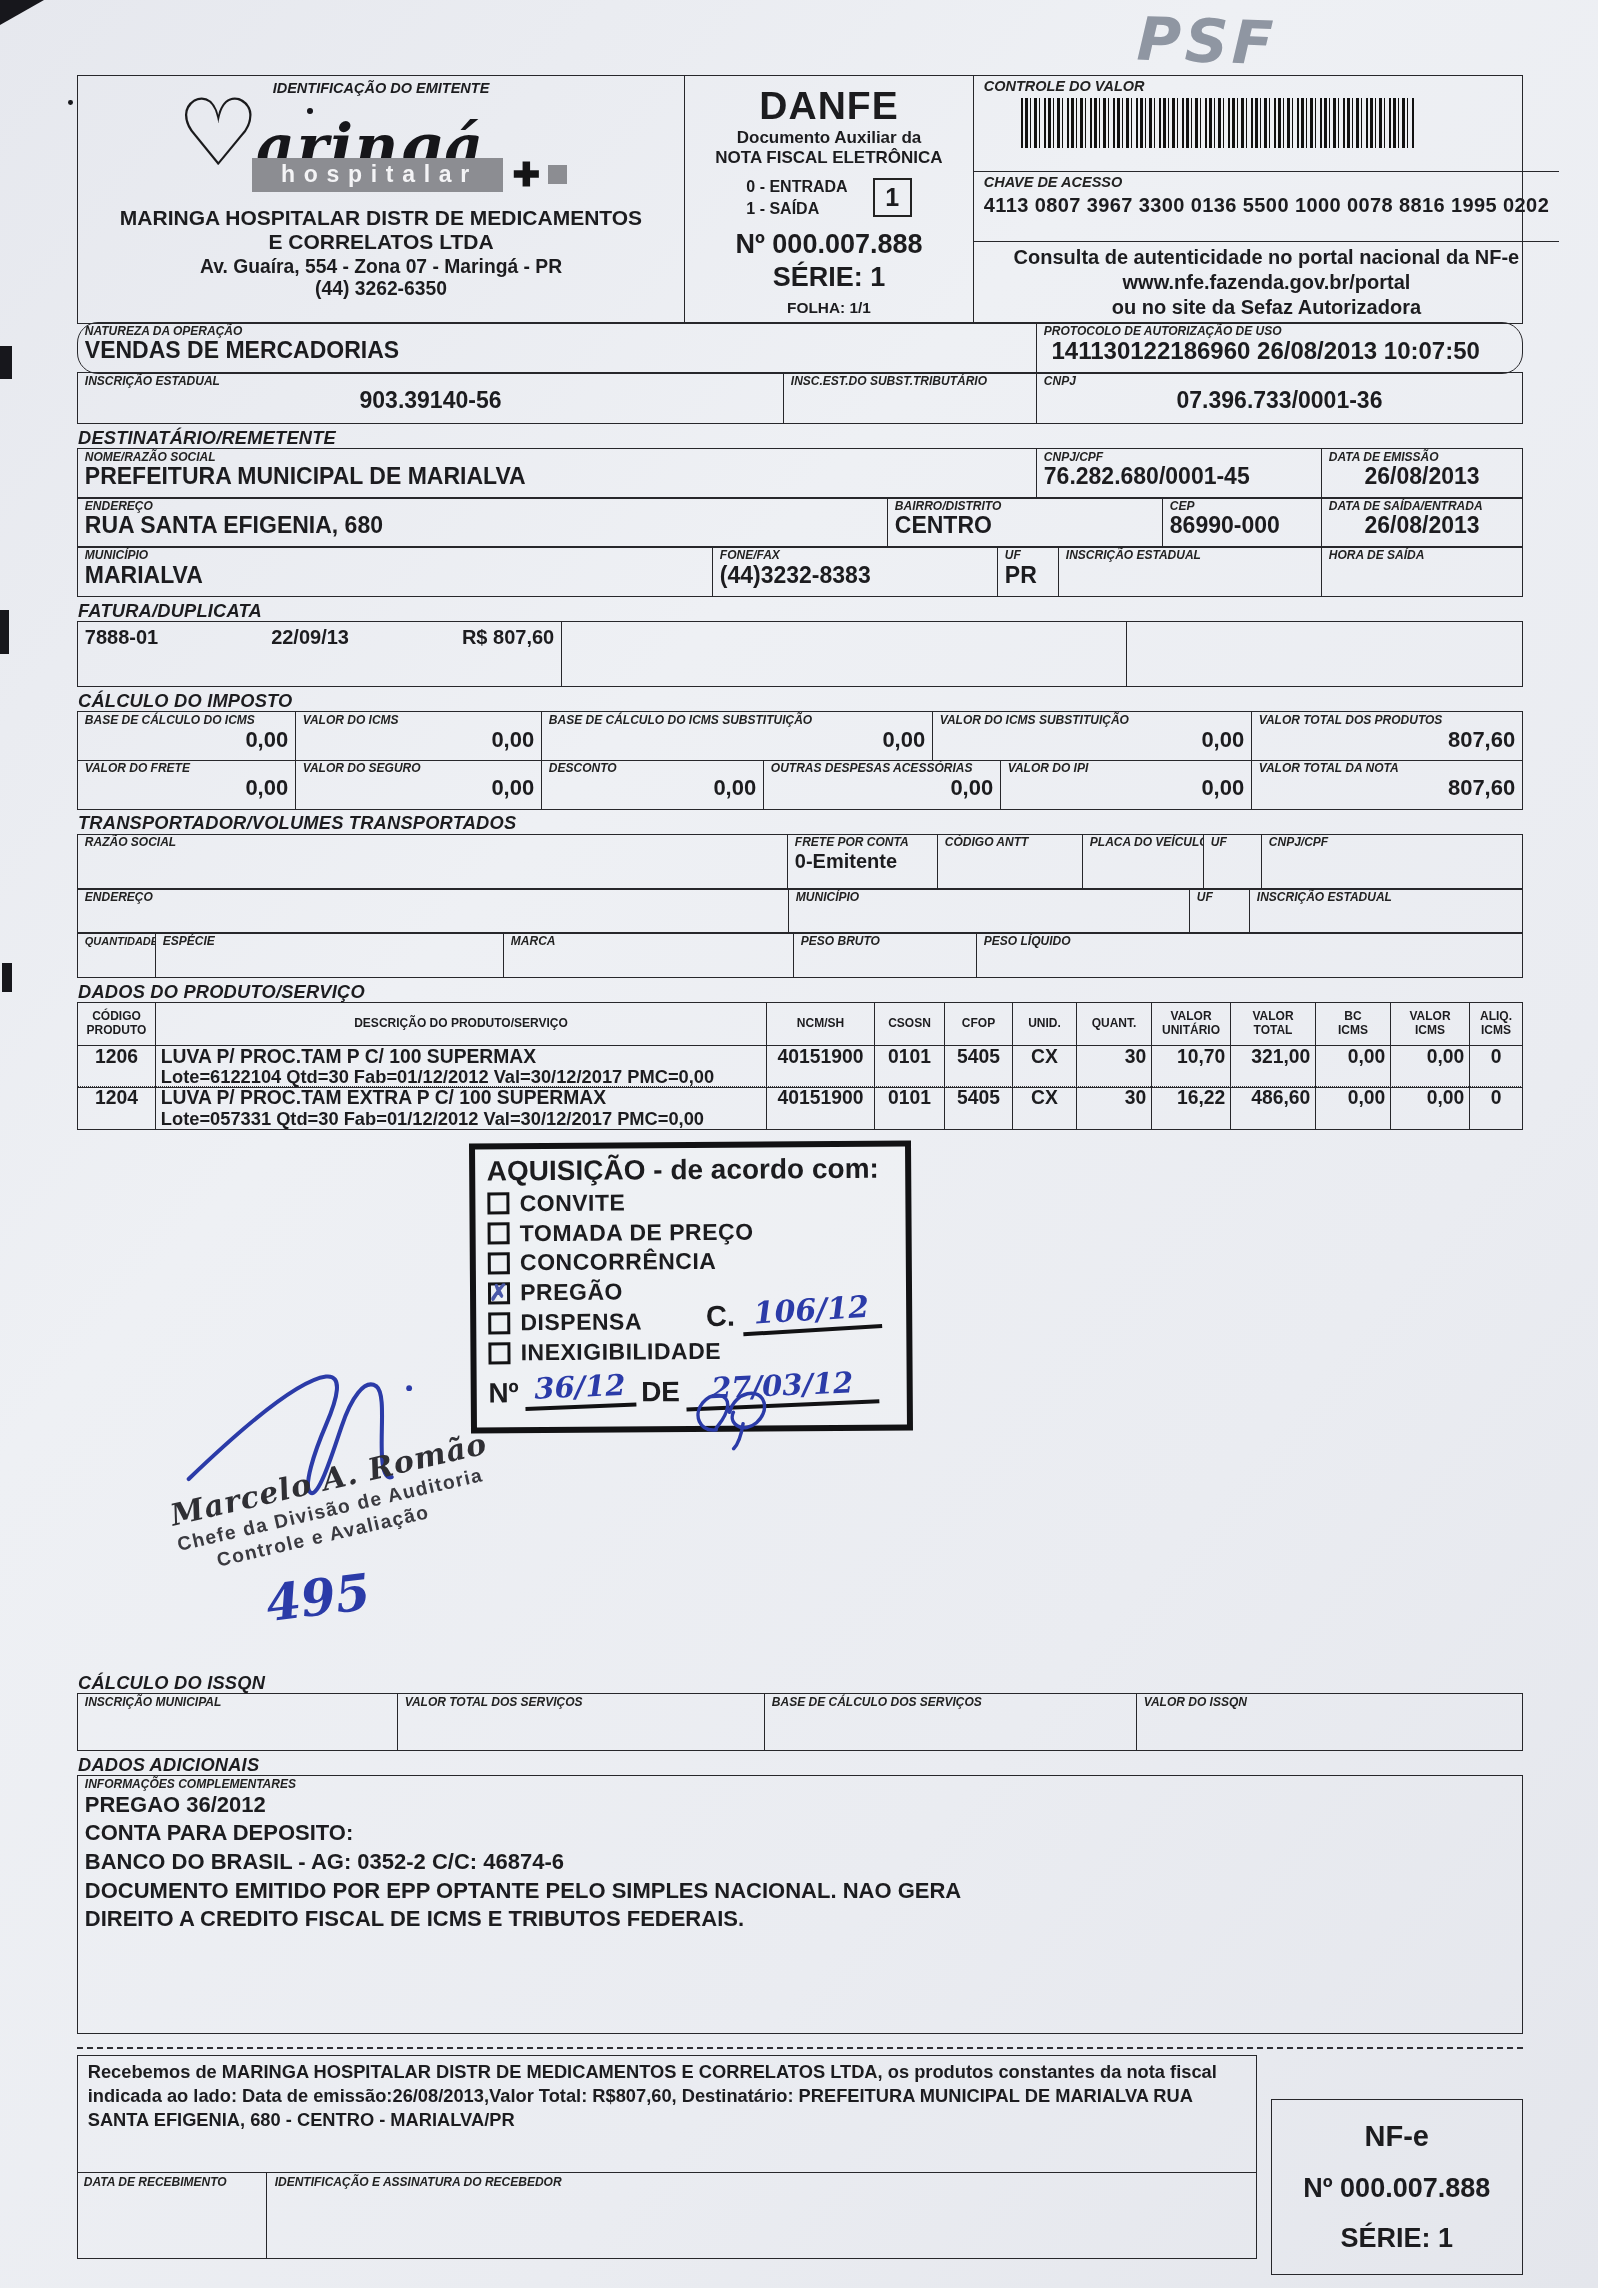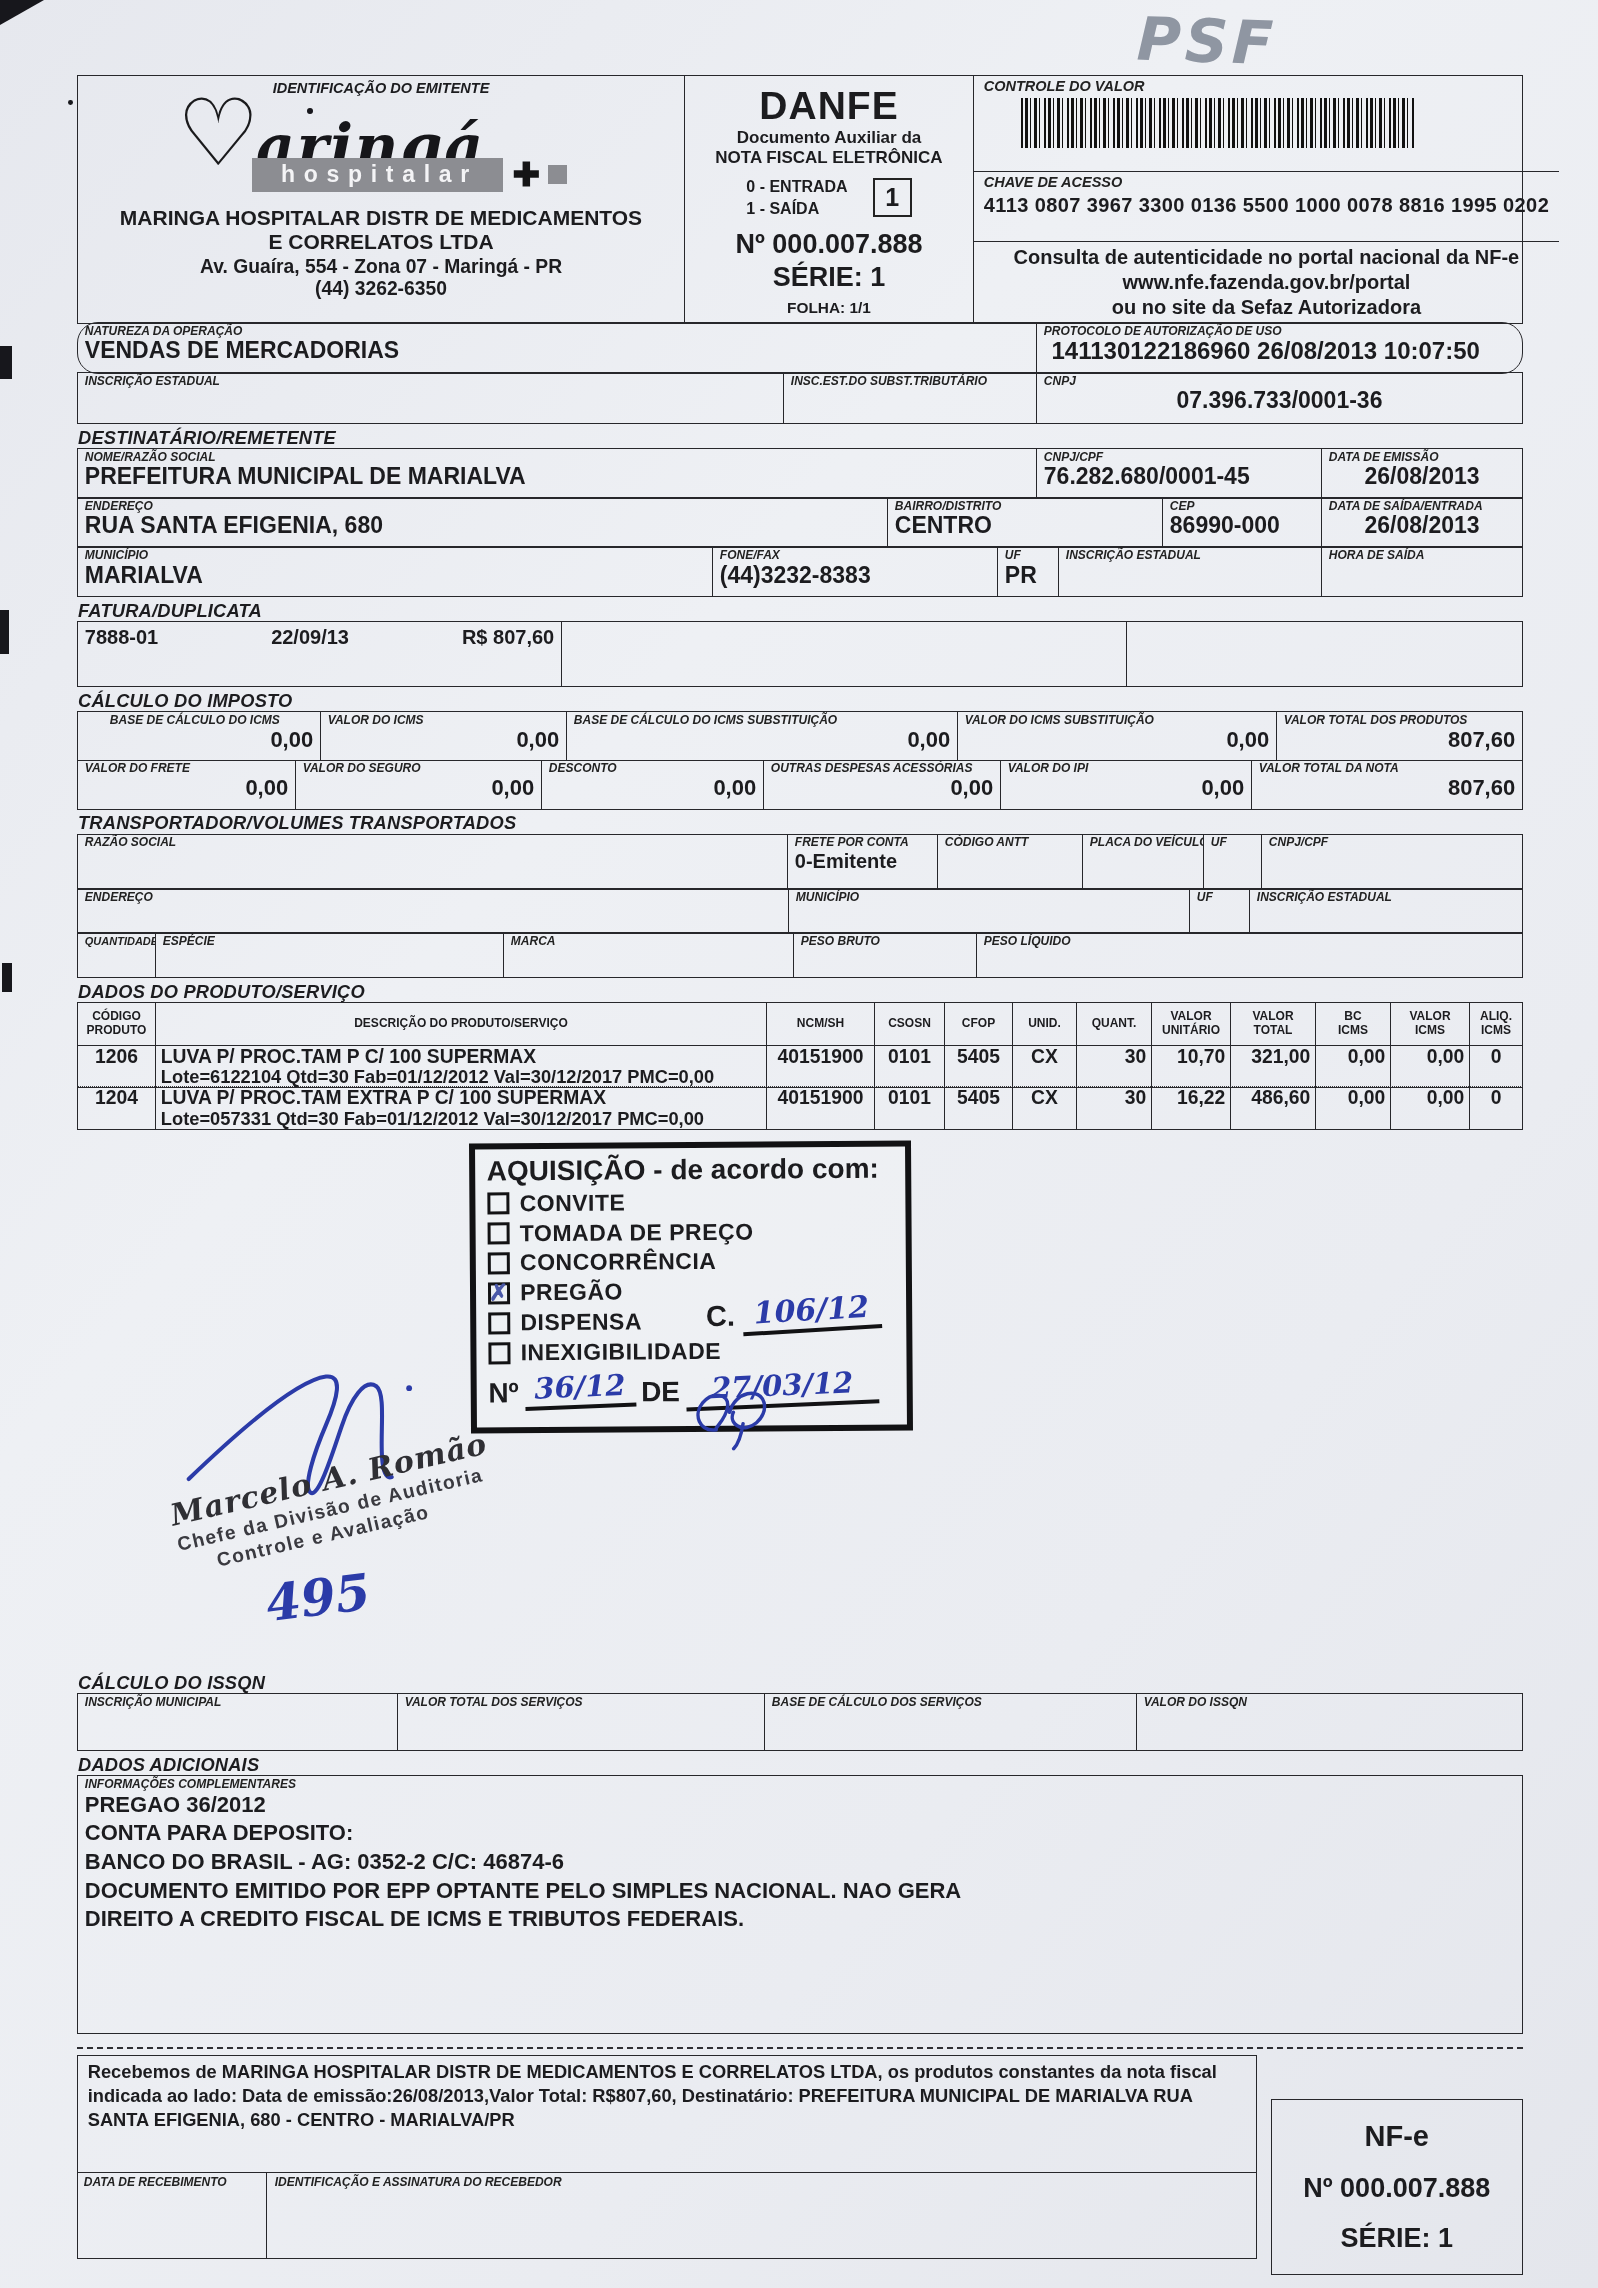--- a/index.html
+++ b/index.html
@@ -205,20 +205,21 @@
       </div>
       <div class="c" style="flex:0 0 486px;">
         <div class="lbl">PROTOCOLO DE AUTORIZAÇÃO DE USO</div>
         <div class="v" style="font-size:24px;padding-left:7.7px;">141130122186960 26/08/2013 10:07:50</div>
       </div>
     </div>
 
     <div class="row r-insc">
       <div class="c" style="flex:0 0 705px;">
         <div class="lbl">INSCRIÇÃO ESTADUAL</div>
+        <div class="v ctr">903.39140-56</div>
       </div>
       <div class="c" style="flex:1;">
         <div class="lbl">INSC.EST.DO SUBST.TRIBUTÁRIO</div>
         <div class="v"></div>
       </div>
       <div class="c" style="flex:0 0 486px;">
         <div class="lbl">CNPJ</div>
         <div class="v ctr">07.396.733/0001-36</div>
       </div>
     </div>
@@ -285,21 +286,21 @@
         <span class="v" style="font-size:20px;">7888-01</span>
         <span class="v" style="font-size:20px;">22/09/13</span>
         <span class="v" style="font-size:20px;">R$ 807,60</span>
       </div>
       <div class="c" style="flex:0 0 565px;"></div>
       <div class="c" style="flex:1;"></div>
     </div>
 
     <div class="sect">CÁLCULO DO IMPOSTO</div>
     <div class="row r-imp">
-      <div class="c" style="flex:0 0 217px;margin-left:25px;">
+      <div class="c" style="flex:0 0 217px;">
         <div class="lbl">BASE DE CÁLCULO DO ICMS</div>
         <div class="v rt" style="font-size:22px;">0,00</div>
       </div>
       <div class="c" style="flex:0 0 246px;">
         <div class="lbl">VALOR DO ICMS</div>
         <div class="v rt" style="font-size:22px;">0,00</div>
       </div>
       <div class="c" style="flex:0 0 391px;">
         <div class="lbl">BASE DE CÁLCULO DO ICMS SUBSTITUIÇÃO</div>
         <div class="v rt" style="font-size:22px;">0,00</div>

